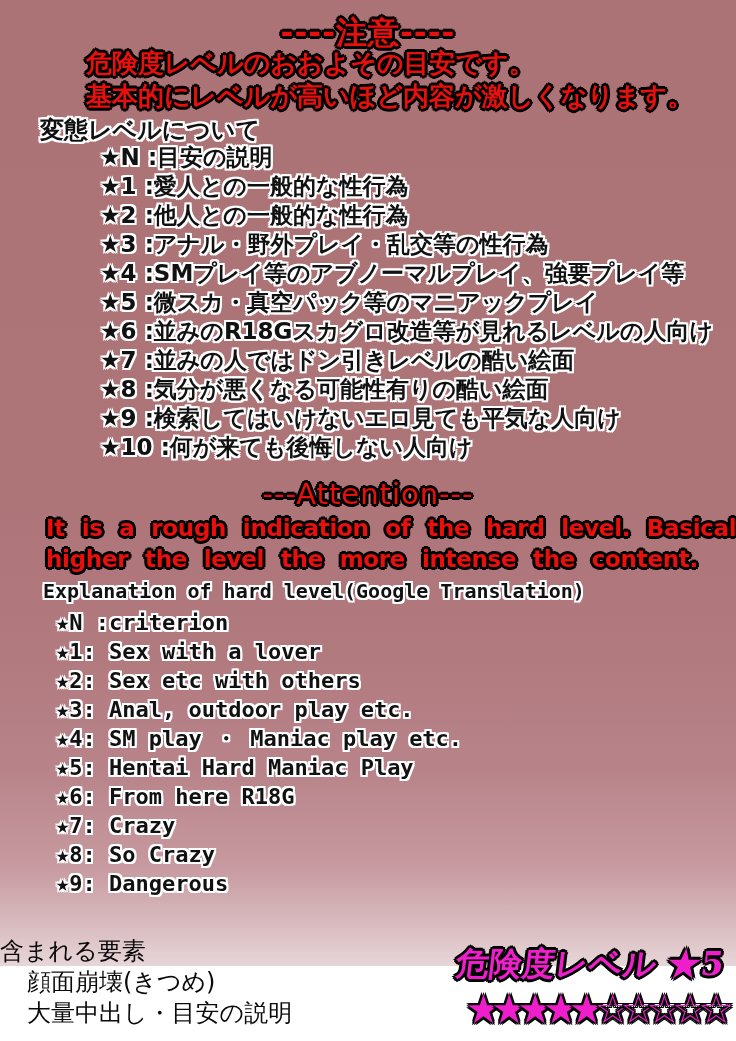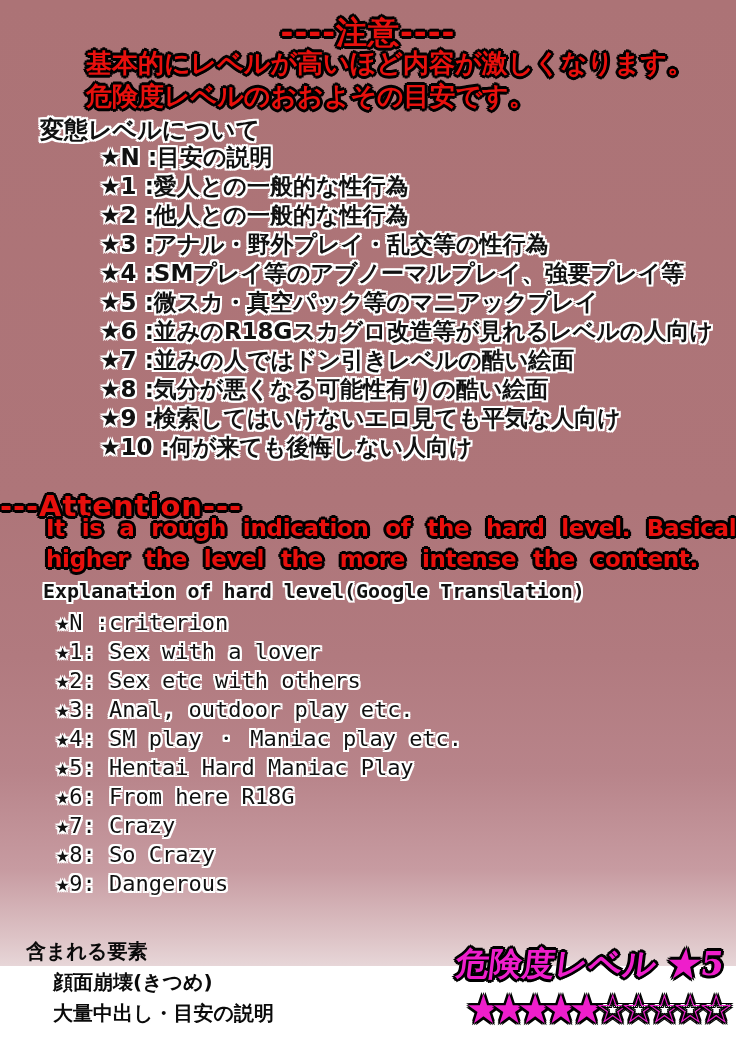--- a/index.html
+++ b/index.html
@@ -43,44 +43,44 @@
     position: absolute; top: 114px; left: 40px;
     font-size: 24px; font-weight: 600; color: #111;
   }
   .jp-list {
     position: absolute; top: 143px; left: 56px;
     font-size: 23px; font-weight: 600; line-height: 29px;
     color: #111; white-space: nowrap; margin-left: 44px;
   }
   .attention-title {
     position: absolute; top: 477px; left: 0; width: 100%;
-    font-size: 29px; font-weight: bold; letter-spacing: 1px;
+    text-align: center;
+    font-size: 29px; font-weight: normal; letter-spacing: 1px;
     color: #e8100d;
-    margin-top: 12px;
   }
   .attention-lines {
     position: absolute; top: 513px; left: 46px;
     font-size: 23px; font-weight: bold; line-height: 31px;
     word-spacing: 9px; letter-spacing: -0.3px;
     color: #e8100d; white-space: nowrap;
   }
   .en-header {
     position: absolute; top: 579px; left: 43px;
     font-family: "DejaVu Sans Mono", monospace;
     font-size: 20px; font-weight: bold; color: #111;
   }
   .en-list {
     position: absolute; top: 608px; left: 56px;
     font-family: "DejaVu Sans Mono", monospace;
-    font-size: 22px; font-weight: normal; line-height: 29px;
+    font-size: 22px; font-weight: bold; line-height: 29px;
     color: #111; white-space: nowrap;
   }
   .included {
-    position: absolute; left: 26px; top: 936px;
-    font-size: 20px; font-weight: 700; color: #0a0a0a;
+    position: absolute; left: 0; top: 936px;
+    font-size: 24px; font-weight: 400; color: #0a0a0a;
     line-height: 31px;
   }
   .included .item { padding-left: 27px; }
   .rating {
     position: absolute; right: 2px; top: 942px;
     text-align: right;
   }
   .rating-label {
     display: inline-block;
     font-family: "DejaVu Serif", serif;
@@ -103,22 +103,22 @@
   }
 </style>
 </head>
 <body>
 
 <div class="poster">
 
   <div class="caution-title ob">----注意----</div>
 
   <div class="caution-lines ob">
+      <div class="">危険度レベルのおおよその目安です。</div>
       <div class="">基本的にレベルが高いほど内容が激しくなります。</div>
-      <div class="">危険度レベルのおおよその目安です。</div>
     </div>
 
   <div class="jp-header ow">変態レベルについて</div>
 
   <div class="jp-list ow">
       <div class="">★N :目安の説明</div>
       <div class="">★1 :愛人との一般的な性行為</div>
       <div class="">★2 :他人との一般的な性行為</div>
       <div class="">★3 :アナル・野外プレイ・乱交等の性行為</div>
       <div class="">★4 :SMプレイ等のアブノーマルプレイ、強要プレイ等</div>

